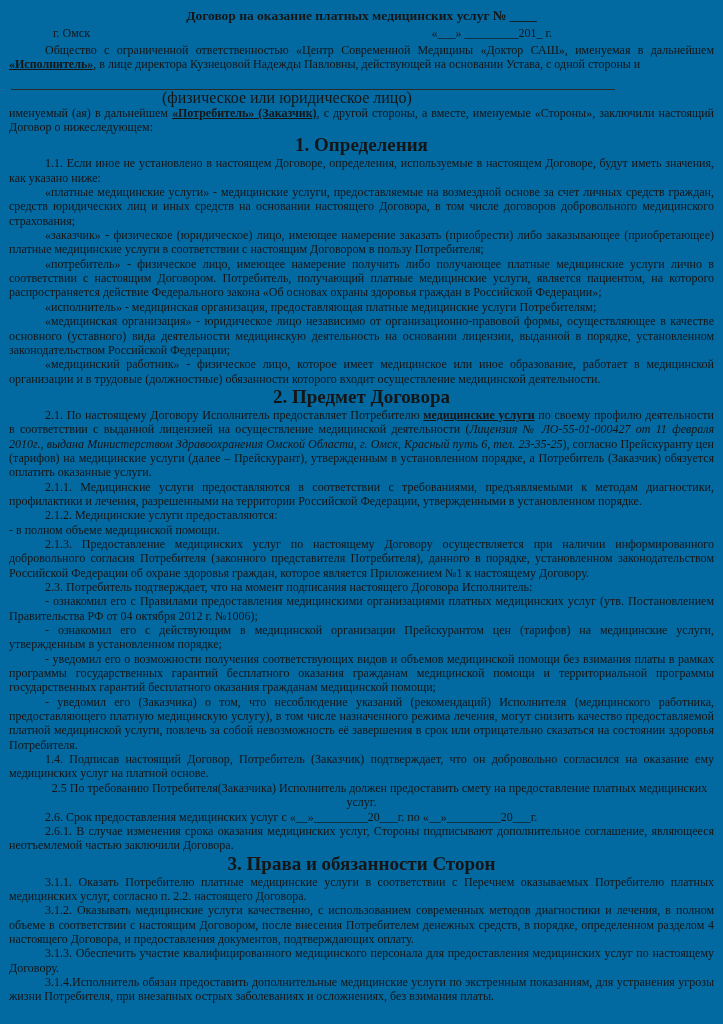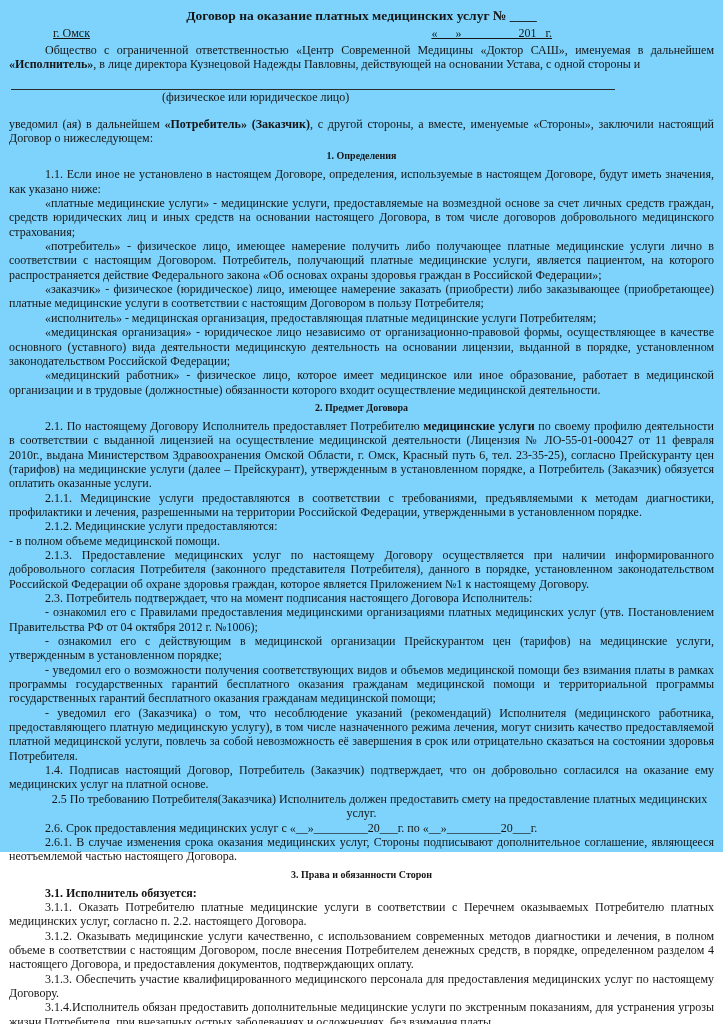--- a/index.html
+++ b/index.html
@@ -10,109 +10,107 @@
   body {
     width: 723px;
     height: 1024px;
     overflow: hidden;
     font-family: "Liberation Serif", "DejaVu Serif", serif;
     color: #151515;
   }
   .page {
     box-sizing: border-box;
     width: 723px;
-    height: 852px;
+    height: 1024px;
     padding: 7px 9px 0 9px;
-    background: #7dd3fc;
+    background: #0369a1;
   }
   .title {
     text-align: center;
     font-weight: bold;
     font-size: 13.5px;
     line-height: 17px;
     margin-bottom: 2px;
   }
   .city-date {
     display: flex;
     justify-content: space-between;
     font-size: 12px;
     line-height: 15px;
     margin-bottom: 2px;
-    text-decoration: underline;
   }
   .city-date .city { margin-left: 44px; }
   .city-date .date { margin-right: 162px; margin-left: 6px; }
   .body-blocks p {
     margin: 0;
     font-size: 12px;
     line-height: 14.35px;
     text-align: justify;
   }
   .body-blocks p.indent { text-indent: 36px; }
   .body-blocks p.left { text-align: center; }
-  .b { font-weight: bold; }
-  .i { }
+  .b { font-weight: bold; text-decoration: underline; }
+  .i { font-style: italic; }
   .heading {
     text-align: center;
     font-weight: bold;
-    font-size: 10px;
+    font-size: 19px;
     line-height: 20px;
     margin: 1px 0 1px 0;
   }
   .fill-line {
     height: 13px;
     width: 604px;
     margin-left: 2px;
     margin-top: 4px;
     border-bottom: 1px solid #2a2a2a;
   }
   .caption {
-    font-size: 12px;
+    font-size: 16px;
     line-height: 15px;
     padding-left: 153px;
-    margin-bottom: 12px;
+    margin-bottom: 1px;
   }
 </style>
 </head>
 <body>
 
 <div class="page">
   <div class="title">Договор на оказание платных медицинских услуг № ____</div>
   <div class="city-date">
     <span class="city">г. Омск</span>
     <span class="date">«___» _________201_ г.</span>
   </div>
   <div class="body-blocks">
       <p class="indent"><span>Общество с ограниченной ответственностью «Центр Современной Медицины «Доктор САШ», именуемая в дальнейшем </span><span class="b">«Исполнитель»</span><span>, в лице директора Кузнецовой Надежды Павловны, действующей на основании Устава, с одной стороны и</span></p>
       <div class="fill-line"></div>
       <div class="caption">(физическое или юридическое лицо)</div>
-      <p class=""><span>уведомил (ая) в дальнейшем </span><span class="b">«Потребитель» (Заказчик)</span><span>, с другой стороны, а вместе, именуемые «Стороны», заключили настоящий Договор о нижеследующем:</span></p>
+      <p class=""><span>именуемый (ая) в дальнейшем </span><span class="b">«Потребитель» (Заказчик)</span><span>, с другой стороны, а вместе, именуемые «Стороны», заключили настоящий Договор о нижеследующем:</span></p>
       <div class="heading">1. Определения</div>
       <p class="indent"><span>1.1. Если иное не установлено в настоящем Договоре, определения, используемые в настоящем Договоре, будут иметь значения, как указано ниже:</span></p>
       <p class="indent"><span>«платные медицинские услуги» - медицинские услуги, предоставляемые на возмездной основе за счет личных средств граждан, средств юридических лиц и иных средств на основании настоящего Договора, в том числе договоров добровольного медицинского страхования;</span></p>
+      <p class="indent"><span>«заказчик» - физическое (юридическое) лицо, имеющее намерение заказать (приобрести) либо заказывающее (приобретающее) платные медицинские услуги в соответствии с настоящим Договором в пользу Потребителя;</span></p>
       <p class="indent"><span>«потребитель» - физическое лицо, имеющее намерение получить либо получающее платные медицинские услуги лично в соответствии с настоящим Договором. Потребитель, получающий платные медицинские услуги, является пациентом, на которого распространяется действие Федерального закона «Об основах охраны здоровья граждан в Российской Федерации»;</span></p>
-      <p class="indent"><span>«заказчик» - физическое (юридическое) лицо, имеющее намерение заказать (приобрести) либо заказывающее (приобретающее) платные медицинские услуги в соответствии с настоящим Договором в пользу Потребителя;</span></p>
       <p class="indent"><span>«исполнитель» - медицинская организация, предоставляющая платные медицинские услуги Потребителям;</span></p>
       <p class="indent"><span>«медицинская организация» - юридическое лицо независимо от организационно-правовой формы, осуществляющее в качестве основного (уставного) вида деятельности медицинскую деятельность на основании лицензии, выданной в порядке, установленном законодательством Российской Федерации;</span></p>
       <p class="indent"><span>«медицинский работник» - физическое лицо, которое имеет медицинское или иное образование, работает в медицинской организации и в трудовые (должностные) обязанности которого входит осуществление медицинской деятельности.</span></p>
       <div class="heading">2. Предмет Договора</div>
       <p class="indent"><span>2.1. По настоящему Договору Исполнитель предоставляет Потребителю </span><span class="b">медицинские услуги</span><span> по своему профилю деятельности в соответствии с выданной лицензией на осуществление медицинской деятельности (</span><span class="i">Лицензия № ЛО-55-01-000427 от 11 февраля 2010г., выдана Министерством Здравоохранения Омской Области, г. Омск, Красный путь 6, тел. 23-35-25</span><span>), согласно Прейскуранту цен (тарифов) на медицинские услуги (далее – Прейскурант), утвержденным в установленном порядке, а Потребитель (Заказчик) обязуется оплатить оказанные услуги.</span></p>
       <p class="indent"><span>2.1.1. Медицинские услуги предоставляются в соответствии с требованиями, предъявляемыми к методам диагностики, профилактики и лечения, разрешенными на территории Российской Федерации, утвержденными в установленном порядке.</span></p>
       <p class="indent"><span>2.1.2. Медицинские услуги предоставляются:</span></p>
       <p class=""><span>- в полном объеме медицинской помощи.</span></p>
       <p class="indent"><span>2.1.3. Предоставление медицинских услуг по настоящему Договору осуществляется при наличии информированного добровольного согласия Потребителя (законного представителя Потребителя), данного в порядке, установленном законодательством Российской Федерации об охране здоровья граждан, которое является Приложением №1 к настоящему Договору.</span></p>
       <p class="indent"><span>2.3. Потребитель подтверждает, что на момент подписания настоящего Договора Исполнитель:</span></p>
       <p class="indent"><span>- ознакомил его с Правилами предоставления медицинскими организациями платных медицинских услуг (утв. Постановлением Правительства РФ от 04 октября 2012 г. №1006);</span></p>
       <p class="indent"><span>- ознакомил его с действующим в медицинской организации Прейскурантом цен (тарифов) на медицинские услуги, утвержденным в установленном порядке;</span></p>
       <p class="indent"><span>- уведомил его о возможности получения соответствующих видов и объемов медицинской помощи без взимания платы в рамках программы государственных гарантий бесплатного оказания гражданам медицинской помощи и территориальной программы государственных гарантий бесплатного оказания гражданам медицинской помощи;</span></p>
       <p class="indent"><span>- уведомил его (Заказчика) о том, что несоблюдение указаний (рекомендаций) Исполнителя (медицинского работника, предоставляющего платную медицинскую услугу), в том числе назначенного режима лечения, могут снизить качество предоставляемой платной медицинской услуги, повлечь за собой невозможность её завершения в срок или отрицательно сказаться на состоянии здоровья Потребителя.</span></p>
       <p class="indent"><span>1.4. Подписав настоящий Договор, Потребитель (Заказчик) подтверждает, что он добровольно согласился на оказание ему медицинских услуг на платной основе.</span></p>
       <p class="indent left"><span>2.5 По требованию Потребителя(Заказчика) Исполнитель должен предоставить смету на предоставление платных медицинских услуг.</span></p>
       <p class="indent"><span>2.6. Срок предоставления медицинских услуг с «__»_________20___г. по «__»_________20___г.</span></p>
-      <p class="indent"><span>2.6.1. В случае изменения срока оказания медицинских услуг, Стороны подписывают дополнительное соглашение, являющееся неотъемлемой частью настоящего Договора.</span></p>
+      <p class="indent"><span>2.6.1. В случае изменения срока оказания медицинских услуг, Стороны подписывают дополнительное соглашение, являющееся неотъемлемой частью заключили Договора.</span></p>
       <div class="heading">3. Права и обязанности Сторон</div>
-      <p class="indent"><span class="b">3.1. Исполнитель обязуется:</span></p>
       <p class="indent"><span>3.1.1. Оказать Потребителю платные медицинские услуги в соответствии с Перечнем оказываемых Потребителю платных медицинских услуг, согласно п. 2.2. настоящего Договора.</span></p>
       <p class="indent"><span>3.1.2. Оказывать медицинские услуги качественно, с использованием современных методов диагностики и лечения, в полном объеме в соответствии с настоящим Договором, после внесения Потребителем денежных средств, в порядке, определенном разделом 4 настоящего Договора, и предоставления документов, подтверждающих оплату.</span></p>
       <p class="indent"><span>3.1.3. Обеспечить участие квалифицированного медицинского персонала для предоставления медицинских услуг по настоящему Договору.</span></p>
       <p class="indent"><span>3.1.4.Исполнитель обязан предоставить дополнительные медицинские услуги по экстренным показаниям, для устранения угрозы жизни Потребителя, при внезапных острых заболеваниях и осложнениях, без взимания платы.</span></p>
     </div>
 </div>
 
 </body></html>

